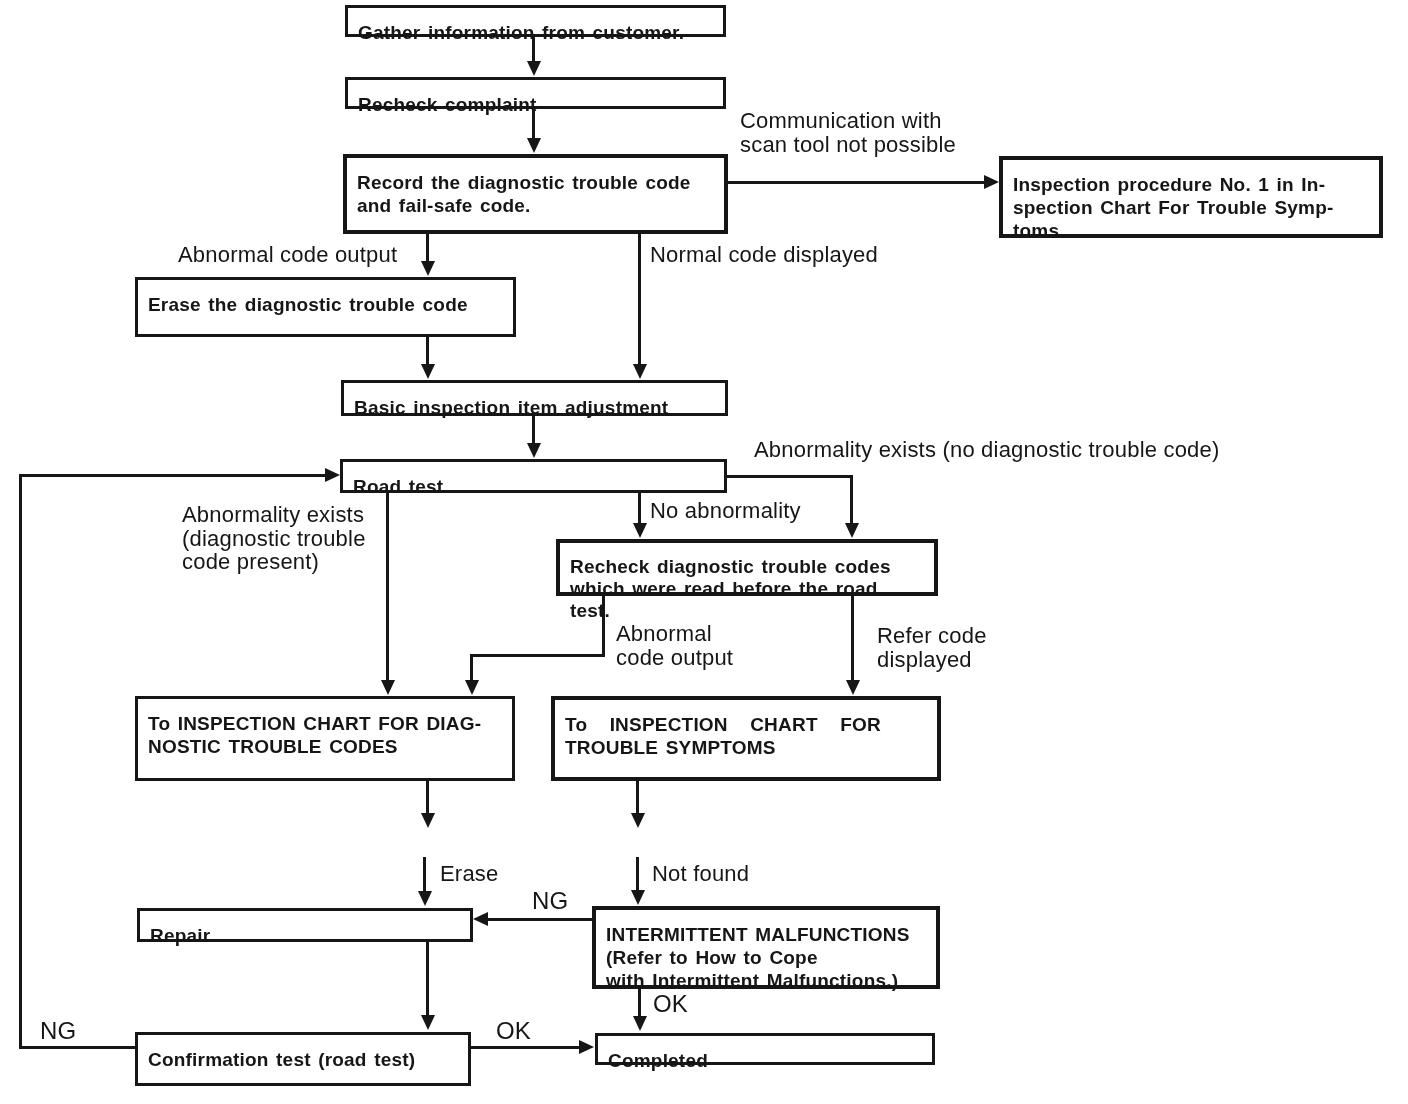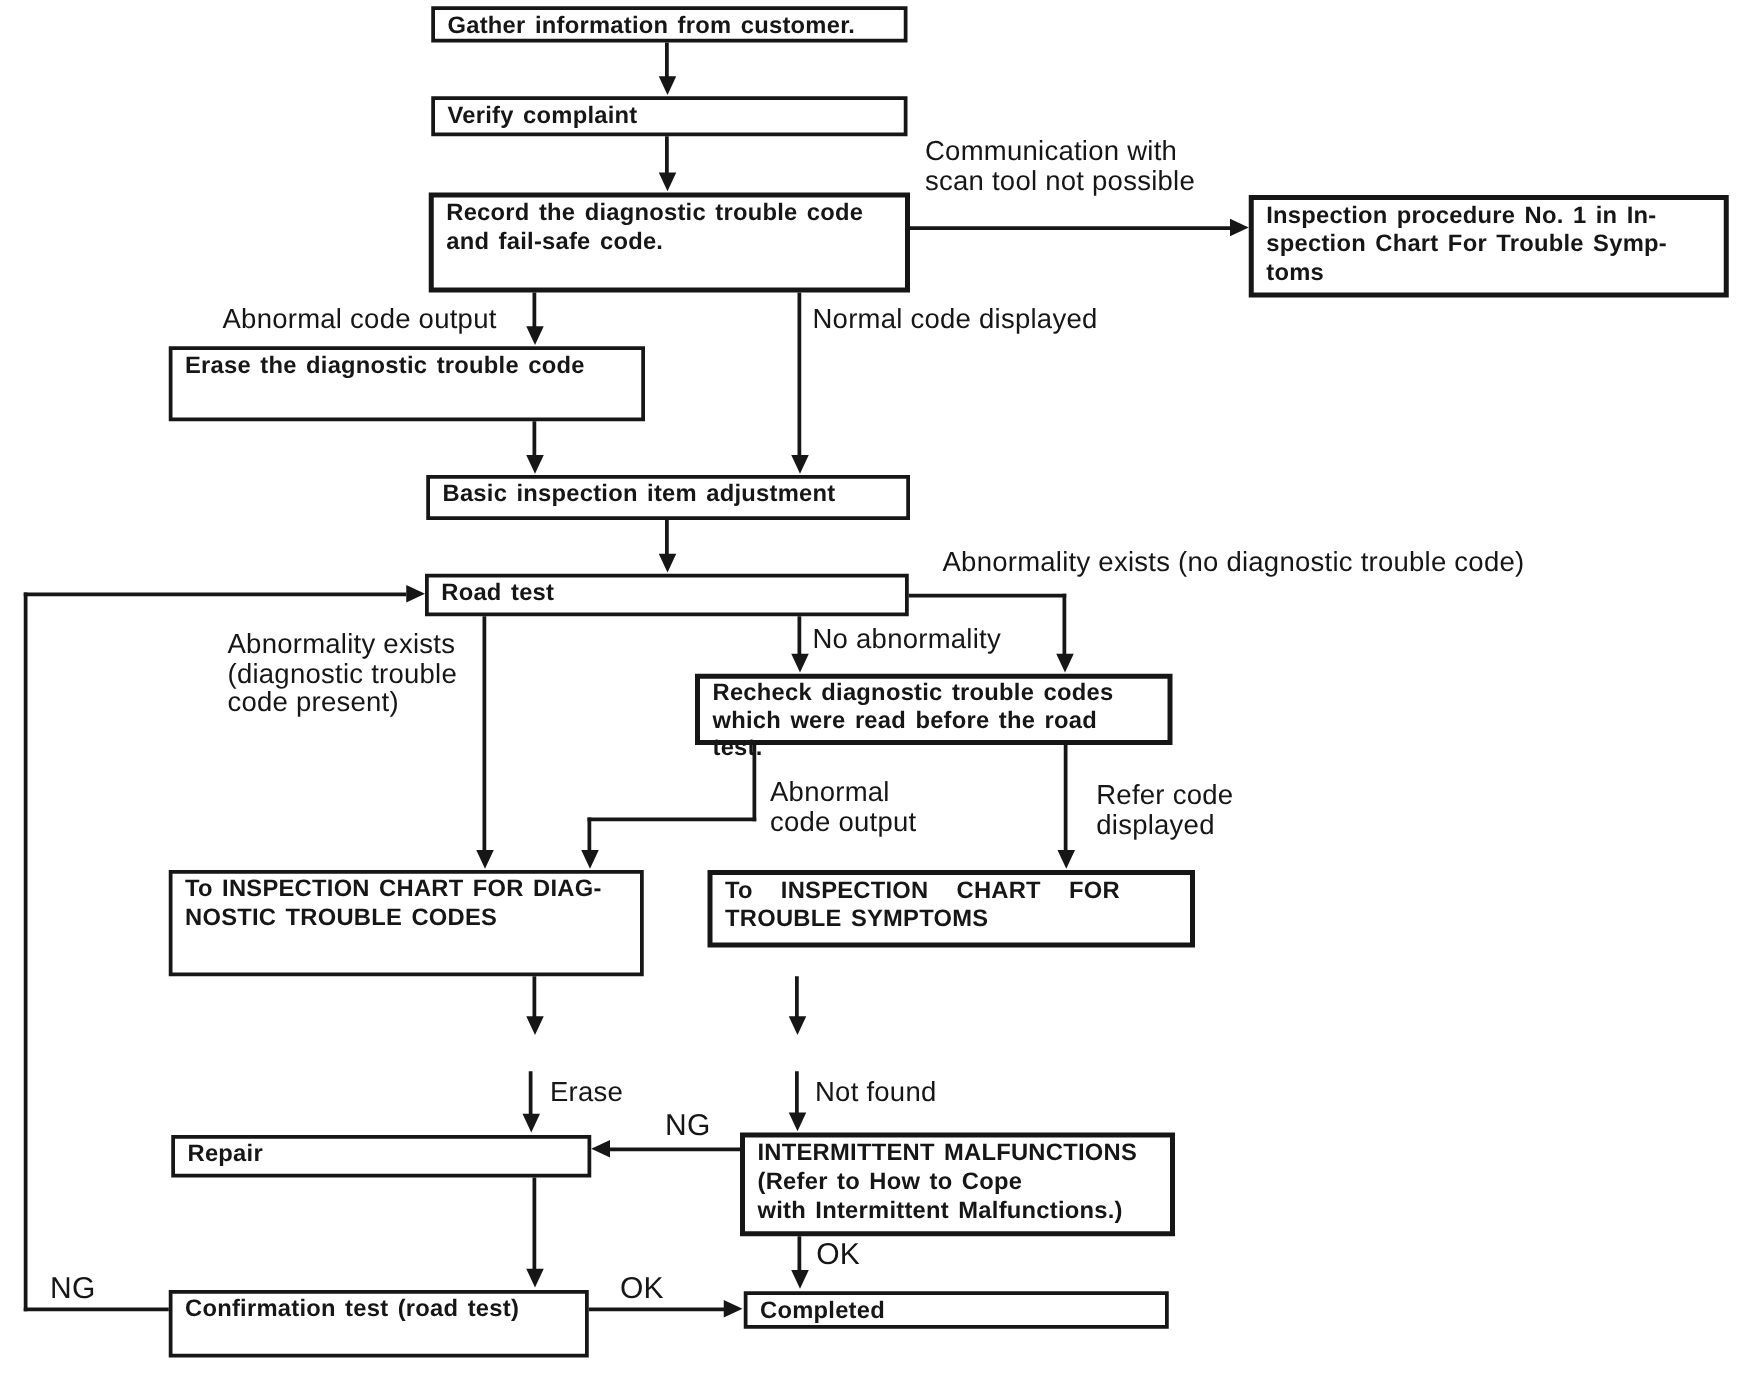--- a/index.html
+++ b/index.html
@@ -12,21 +12,21 @@
     overflow:hidden;
   }
   .node {
     position:absolute;
     box-sizing:border-box;
     border:3px solid #161616;
     background:#ffffff;
     font-weight:700;
     font-size:19px;
     line-height:1.22;
-    padding:1px 10px;
+    padding:13px 10px;
     white-space:pre-wrap;
     word-spacing:2px;
     letter-spacing:0.2px;
   }
   .node.heavy { border-width:4px; }
   .lbl {
     position:absolute;
     font-weight:400;
     font-size:22px;
     line-height:1.07;
@@ -45,42 +45,42 @@
     border-top:7px solid transparent; border-bottom:7px solid transparent;
     border-right:15px solid #161616; }
 </style>
 </head>
 <body>
 
 <div id="canvas">
 
   <div class="node" style="left:345px;top:5px;width:381px;height:29px">Gather information from customer.</div>
 
-  <div class="node" style="left:345px;top:77px;width:381px;height:32px">Verify complaint</div>
+  <div class="node" style="left:345px;top:77px;width:381px;height:32px">Recheck complaint</div>
 
   <div class="node heavy" style="left:343px;top:154px;width:385px;height:80px">Record the diagnostic trouble code
 and fail-safe code.</div>
 
   <div class="node heavy" style="left:999px;top:156px;width:384px;height:82px">Inspection procedure No. 1 in In-
 spection Chart For Trouble Symp-
 toms</div>
 
   <div class="node" style="left:135px;top:277px;width:381px;height:60px">Erase the diagnostic trouble code</div>
 
   <div class="node" style="left:341px;top:380px;width:387px;height:36px">Basic inspection item adjustment</div>
 
   <div class="node" style="left:340px;top:459px;width:387px;height:34px">Road test</div>
 
   <div class="node heavy" style="left:556px;top:539px;width:382px;height:57px;line-height:1.15">Recheck diagnostic trouble codes
 which were read before the road test.</div>
 
   <div class="node" style="left:135px;top:696px;width:380px;height:85px">To INSPECTION CHART FOR DIAG-
 NOSTIC TROUBLE CODES</div>
 
-  <div class="node heavy" style="left:566px;top:696px;width:390px;height:62px">To   INSPECTION   CHART   FOR
+  <div class="node heavy" style="left:551px;top:696px;width:390px;height:85px">To   INSPECTION   CHART   FOR
 TROUBLE SYMPTOMS</div>
 
 
   <div class="node" style="left:137px;top:908px;width:336px;height:34px">Repair</div>
 
   <div class="node heavy" style="left:592px;top:906px;width:348px;height:83px">INTERMITTENT MALFUNCTIONS
 (Refer to How to Cope
 with Intermittent Malfunctions.)</div>
 
   <div class="node" style="left:135px;top:1032px;width:336px;height:54px">Confirmation test (road test)</div>

